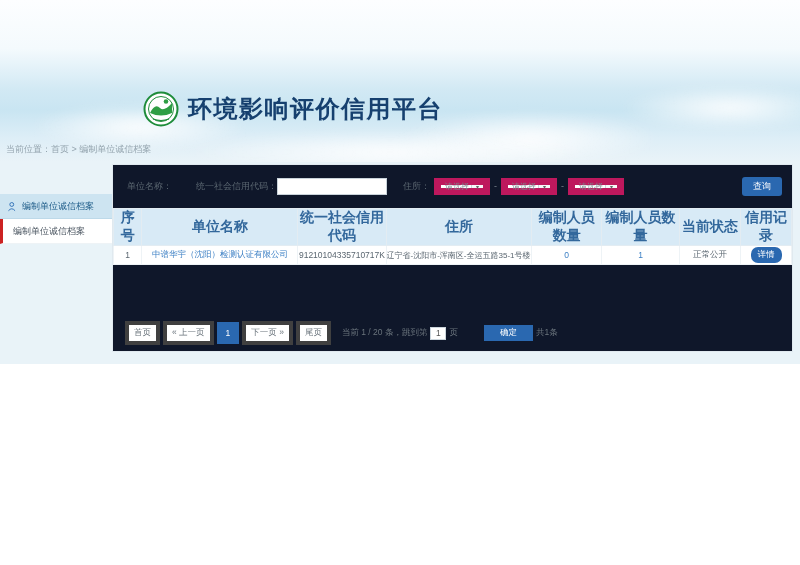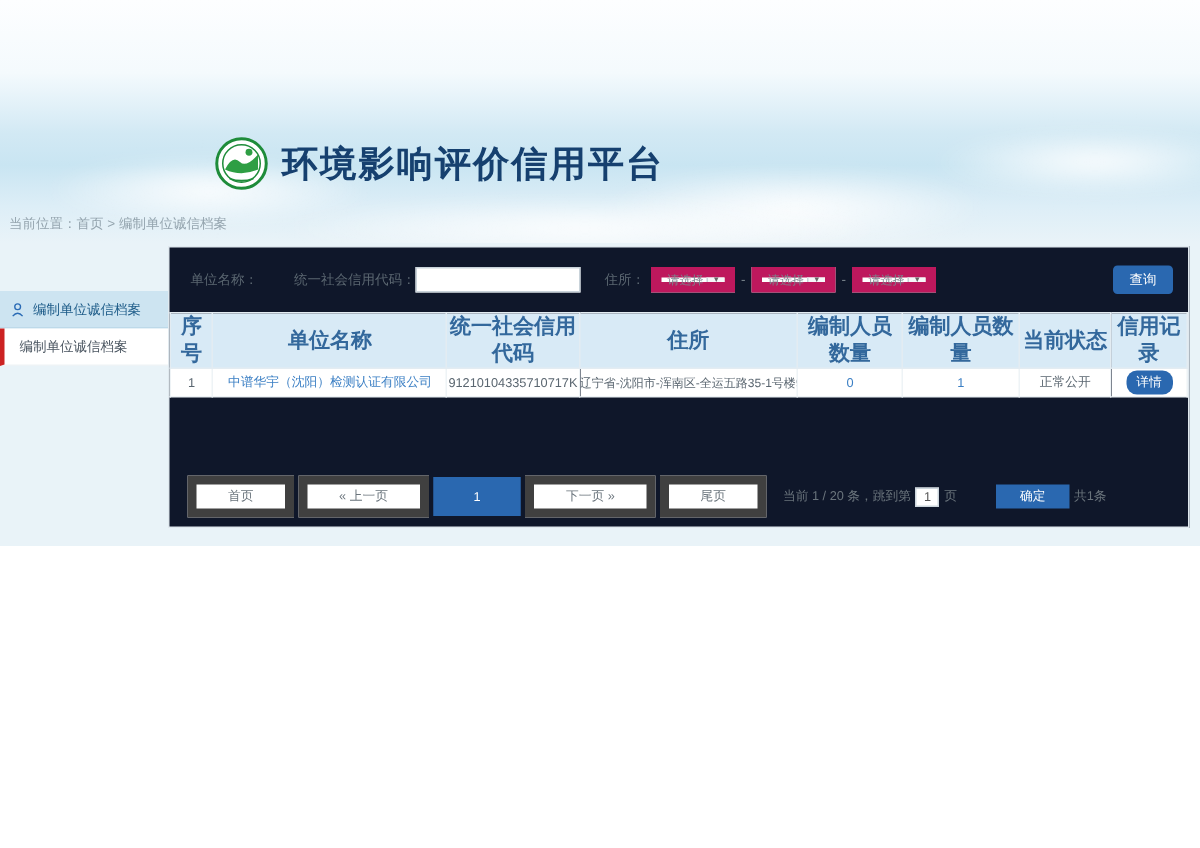--- a/index.html
+++ b/index.html
@@ -59,21 +59,21 @@
   .grid td { background:#fff; color:#5a6670; font-size:8.5px; height:19px;
              border:1px solid #eef3f6; text-align:center; overflow:hidden; white-space:nowrap; }
   .grid td.addr { font-size:8px; }
   a.cell-link { color:#3b7fc4; text-decoration:none; cursor:pointer; }
   .btn-detail { background:#2a68b0; color:#fff; border:none; border-radius:7px; font-size:8.5px;
                 padding:2px 7px; cursor:pointer; font-family:"Liberation Sans", sans-serif; }
 
   
   .pager { position:absolute; left:12px; bottom:6px; display:flex; align-items:center; gap:3px;
            font-size:8.5px; color:#6a747c; }
-  .pg-btn { border:6px solid #404040; background:#fff; color:#6a747c; padding:2px 21px; cursor:pointer;
+  .pg-btn { border:4px solid #404040; background:#fff; color:#6a747c; padding:2px 5px; cursor:pointer;
             font-size:8.5px; font-family:"Liberation Sans", sans-serif; }
   .pg-btn.cur { background:#2a68b0; border-color:#2a68b0; color:#fff; }
   .pg-info { margin-left:8px; white-space:nowrap; }
   .pg-jump { width:16px; height:13px; border:1px solid #ccd6dd; text-align:center; font-size:8.5px;
              font-family:"Liberation Sans", sans-serif; color:#555; }
   .pg-go { background:#2a68b0; color:#fff; border:none; padding:2px 16px; font-size:8.5px; cursor:pointer;
            font-family:"Liberation Sans", sans-serif;margin-left:23px; }
 </style>
 </head>
 <body>

